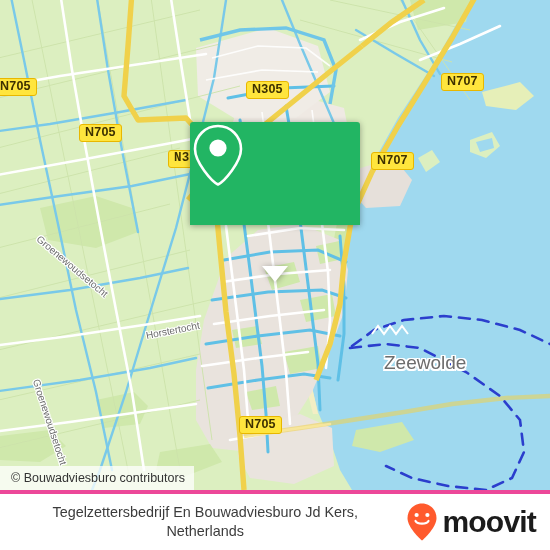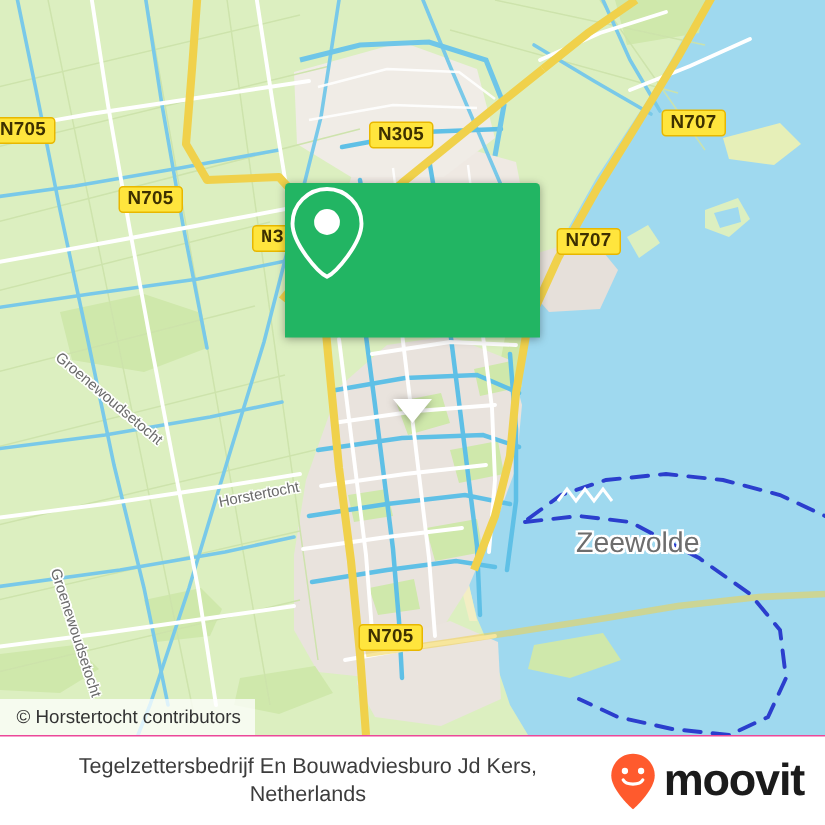--- a/index.html
+++ b/index.html
@@ -84,21 +84,21 @@
     line-height:16px;
   }
 
   
   .bottombar{
     position:absolute;left:0;top:490px;width:550px;height:60px;
     background:#ffffff;
     display:flex;align-items:center;
     box-sizing:border-box;
     padding:0 14px 0 14px;
-    border-top:1px solid #ec4899;
+    border-top:4px solid #ec4899;
   }
   .place{
     flex:1;color:#3c3c3c;font-size:14.4px;line-height:19px;
     padding-right:10px;
   }
   .brand{display:flex;align-items:center;gap:4px;}
   .brandname{color:#1b1b1b;font-size:30px;font-weight:bold;letter-spacing:-.8px;line-height:30px;}
 </style>
 </head>
 <body>
@@ -281,21 +281,21 @@
       <div class="popup-green">
         <svg width="56" height="66" viewBox="0 0 56 66">
           <path d="M28,4 C15.3,4 5,14.3 5,27 C5,40.5 22,59.5 28,62.5 C34,59.5 51,40.5 51,27 C51,14.3 40.7,4 28,4 Z" fill="none" stroke="#ffffff" stroke-width="2.6" stroke-linejoin="round"></path>
           <circle cx="28" cy="26" r="8.6" fill="#ffffff"></circle>
         </svg>
       </div>
       <div class="popup-tail"></div>
     </div>
 
     <div class="attrib">
-      <span>© Horstertocht contributors</span>
+      <span>© Bouwadviesburo contributors</span>
     </div>
   </div>
 
   <div class="bottombar">
     <div class="place">Tegelzettersbedrijf En Bouwadviesburo Jd Kers, Netherlands</div>
     <div class="brand">
       <svg width="32" height="40" viewBox="0 0 32 40">
         <path d="M16,1.5 C8,1.5 1.5,8 1.5,16 C1.5,25 13,36 16,38.5 C19,36 30.5,25 30.5,16 C30.5,8 24,1.5 16,1.5 Z" fill="#ff5a2d"></path>
         <circle cx="10.6" cy="13" r="2.1" fill="#ffffff"></circle>
         <circle cx="21.4" cy="13" r="2.1" fill="#ffffff"></circle>

